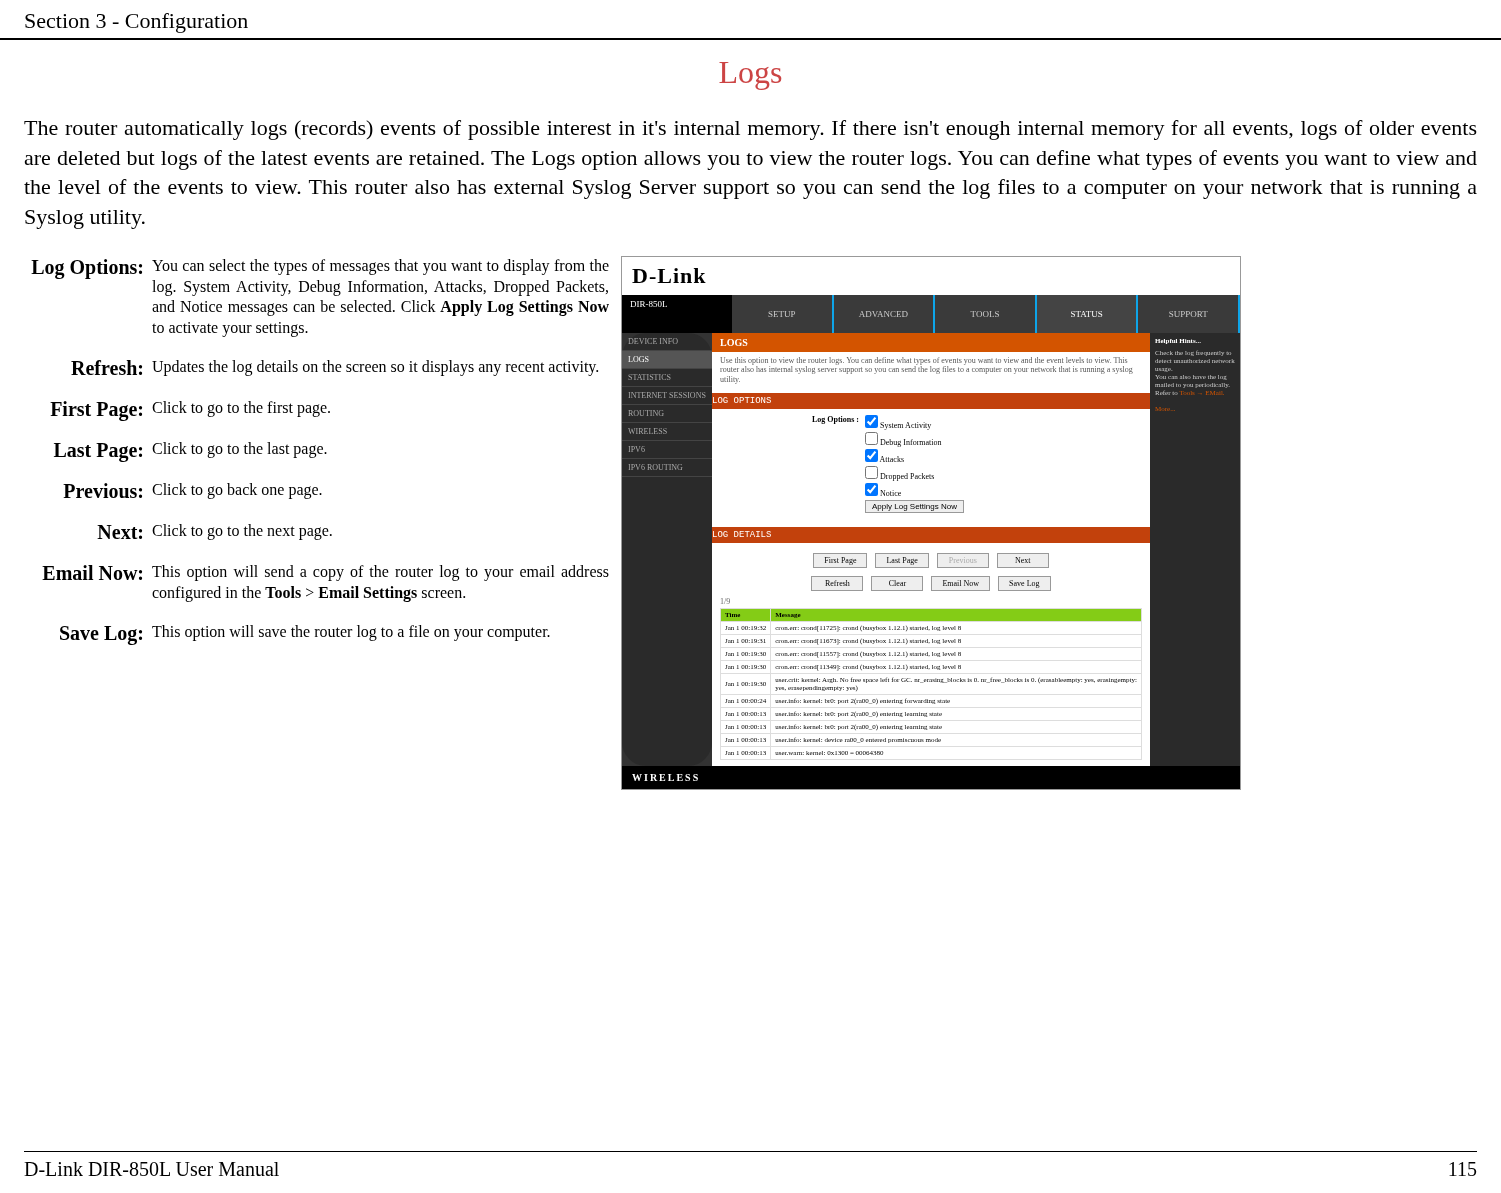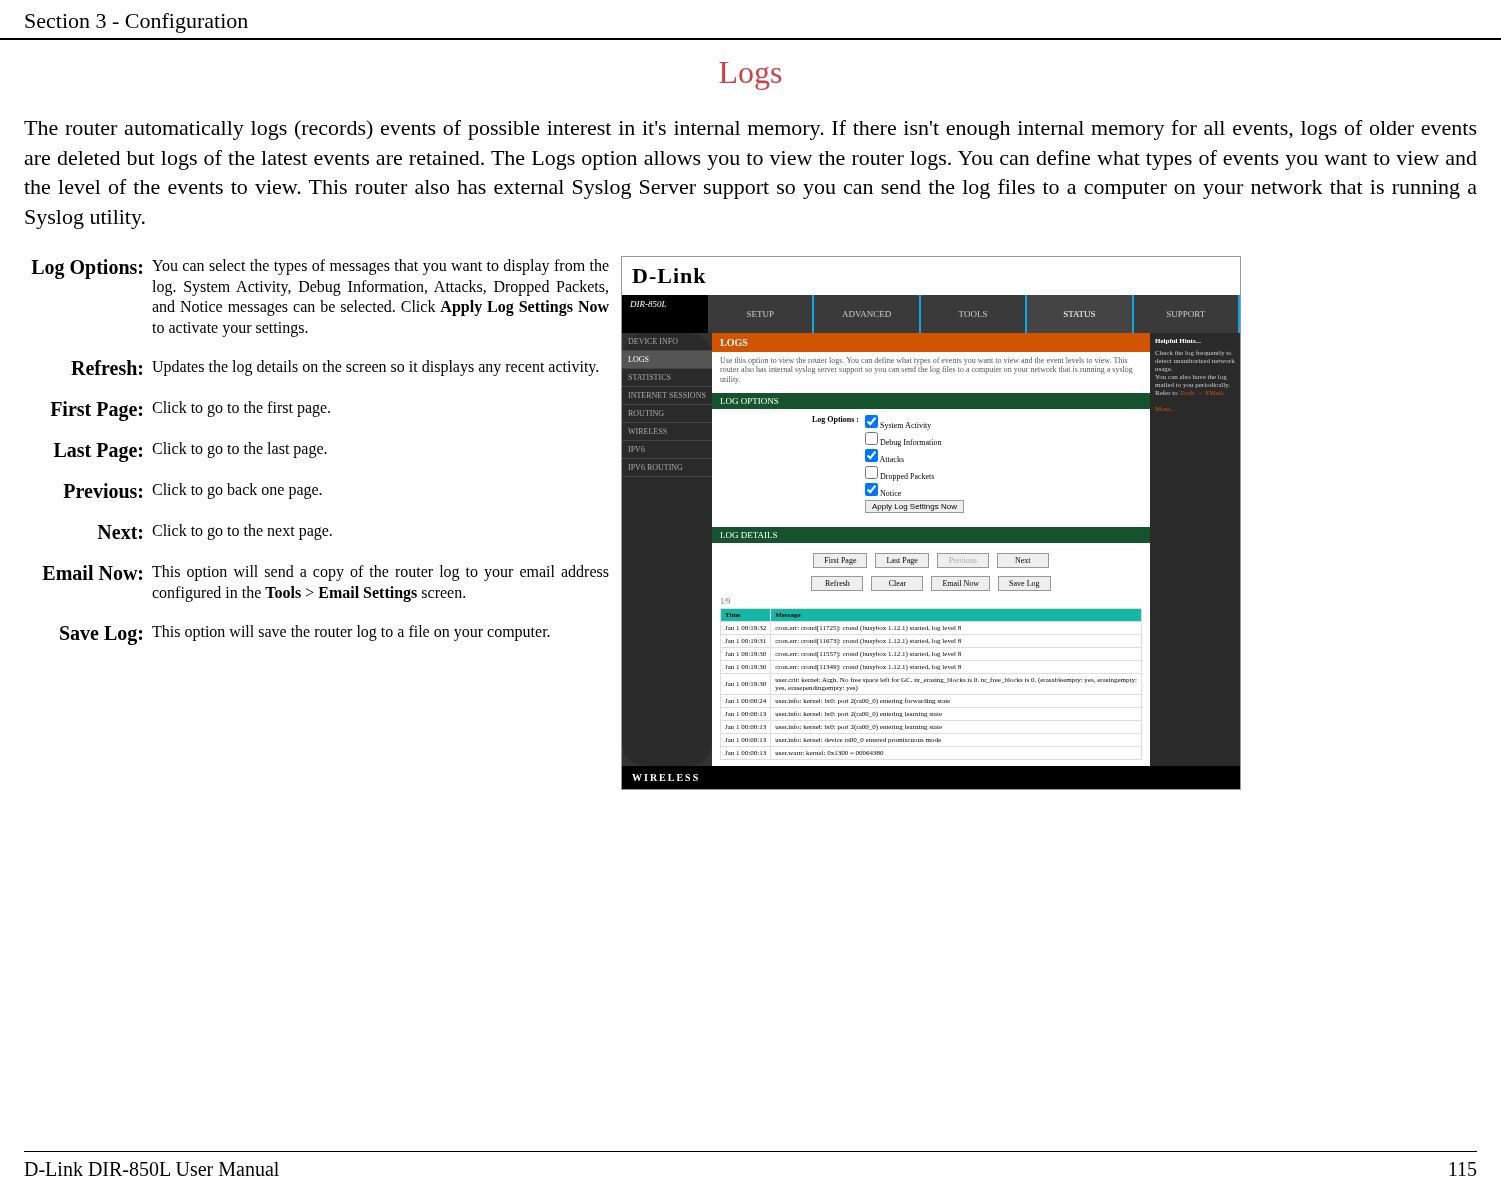--- a/index.html
+++ b/index.html
@@ -80,23 +80,22 @@
     }
     .ss-model-bar {
       display: flex;
       background: #333;
       align-items: stretch;
     }
     .ss-model {
       background: #000;
       color: #fff;
       font-size: 9px;
-      font-style: italic;
       padding: 4px 8px;
-      width: 86px;
+      width: 110px;
     }
     .ss-tabs {
       display: flex;
       flex: 1;
     }
     .ss-tab {
       flex: 1;
       text-align: center;
       font-size: 9px;
       color: #ccc;
@@ -140,24 +139,25 @@
       padding: 4px 8px;
     }
     .ss-section-desc {
       font-size: 8px;
       color: #555;
       padding: 4px 8px 8px;
       line-height: 1.2;
       border-radius: 18px;
     }
     .ss-section-header2 {
-      background: #14532d;
+      background: #c2410c;
       color: #fff;
       font-size: 9px;
-      padding: 3px 8px;
+      padding: 3px 0;
+      font-family: Liberation Mono, monospace;
     }
     .ss-log-options {
       padding: 6px 8px 10px;
       font-size: 8px;
     }
     .ss-lo-row {
       display: flex;
       align-items: flex-start;
       margin-bottom: 4px;
     }
@@ -208,21 +208,21 @@
       width: 100%;
       border-collapse: collapse;
       font-size: 7px;
     }
     .ss-table th, .ss-table td {
       border: 1px solid #ddd;
       padding: 2px 4px;
       text-align: left;
     }
     .ss-table th {
-      background: #14b8a6;
+      background: #84cc16;
     }
     .ss-hints {
       width: 90px;
       background: #2a2a2a;
       color: #ccc;
       font-size: 7px;
       padding: 4px 5px;
     }
     .ss-hints-title {
       color: #fff;

